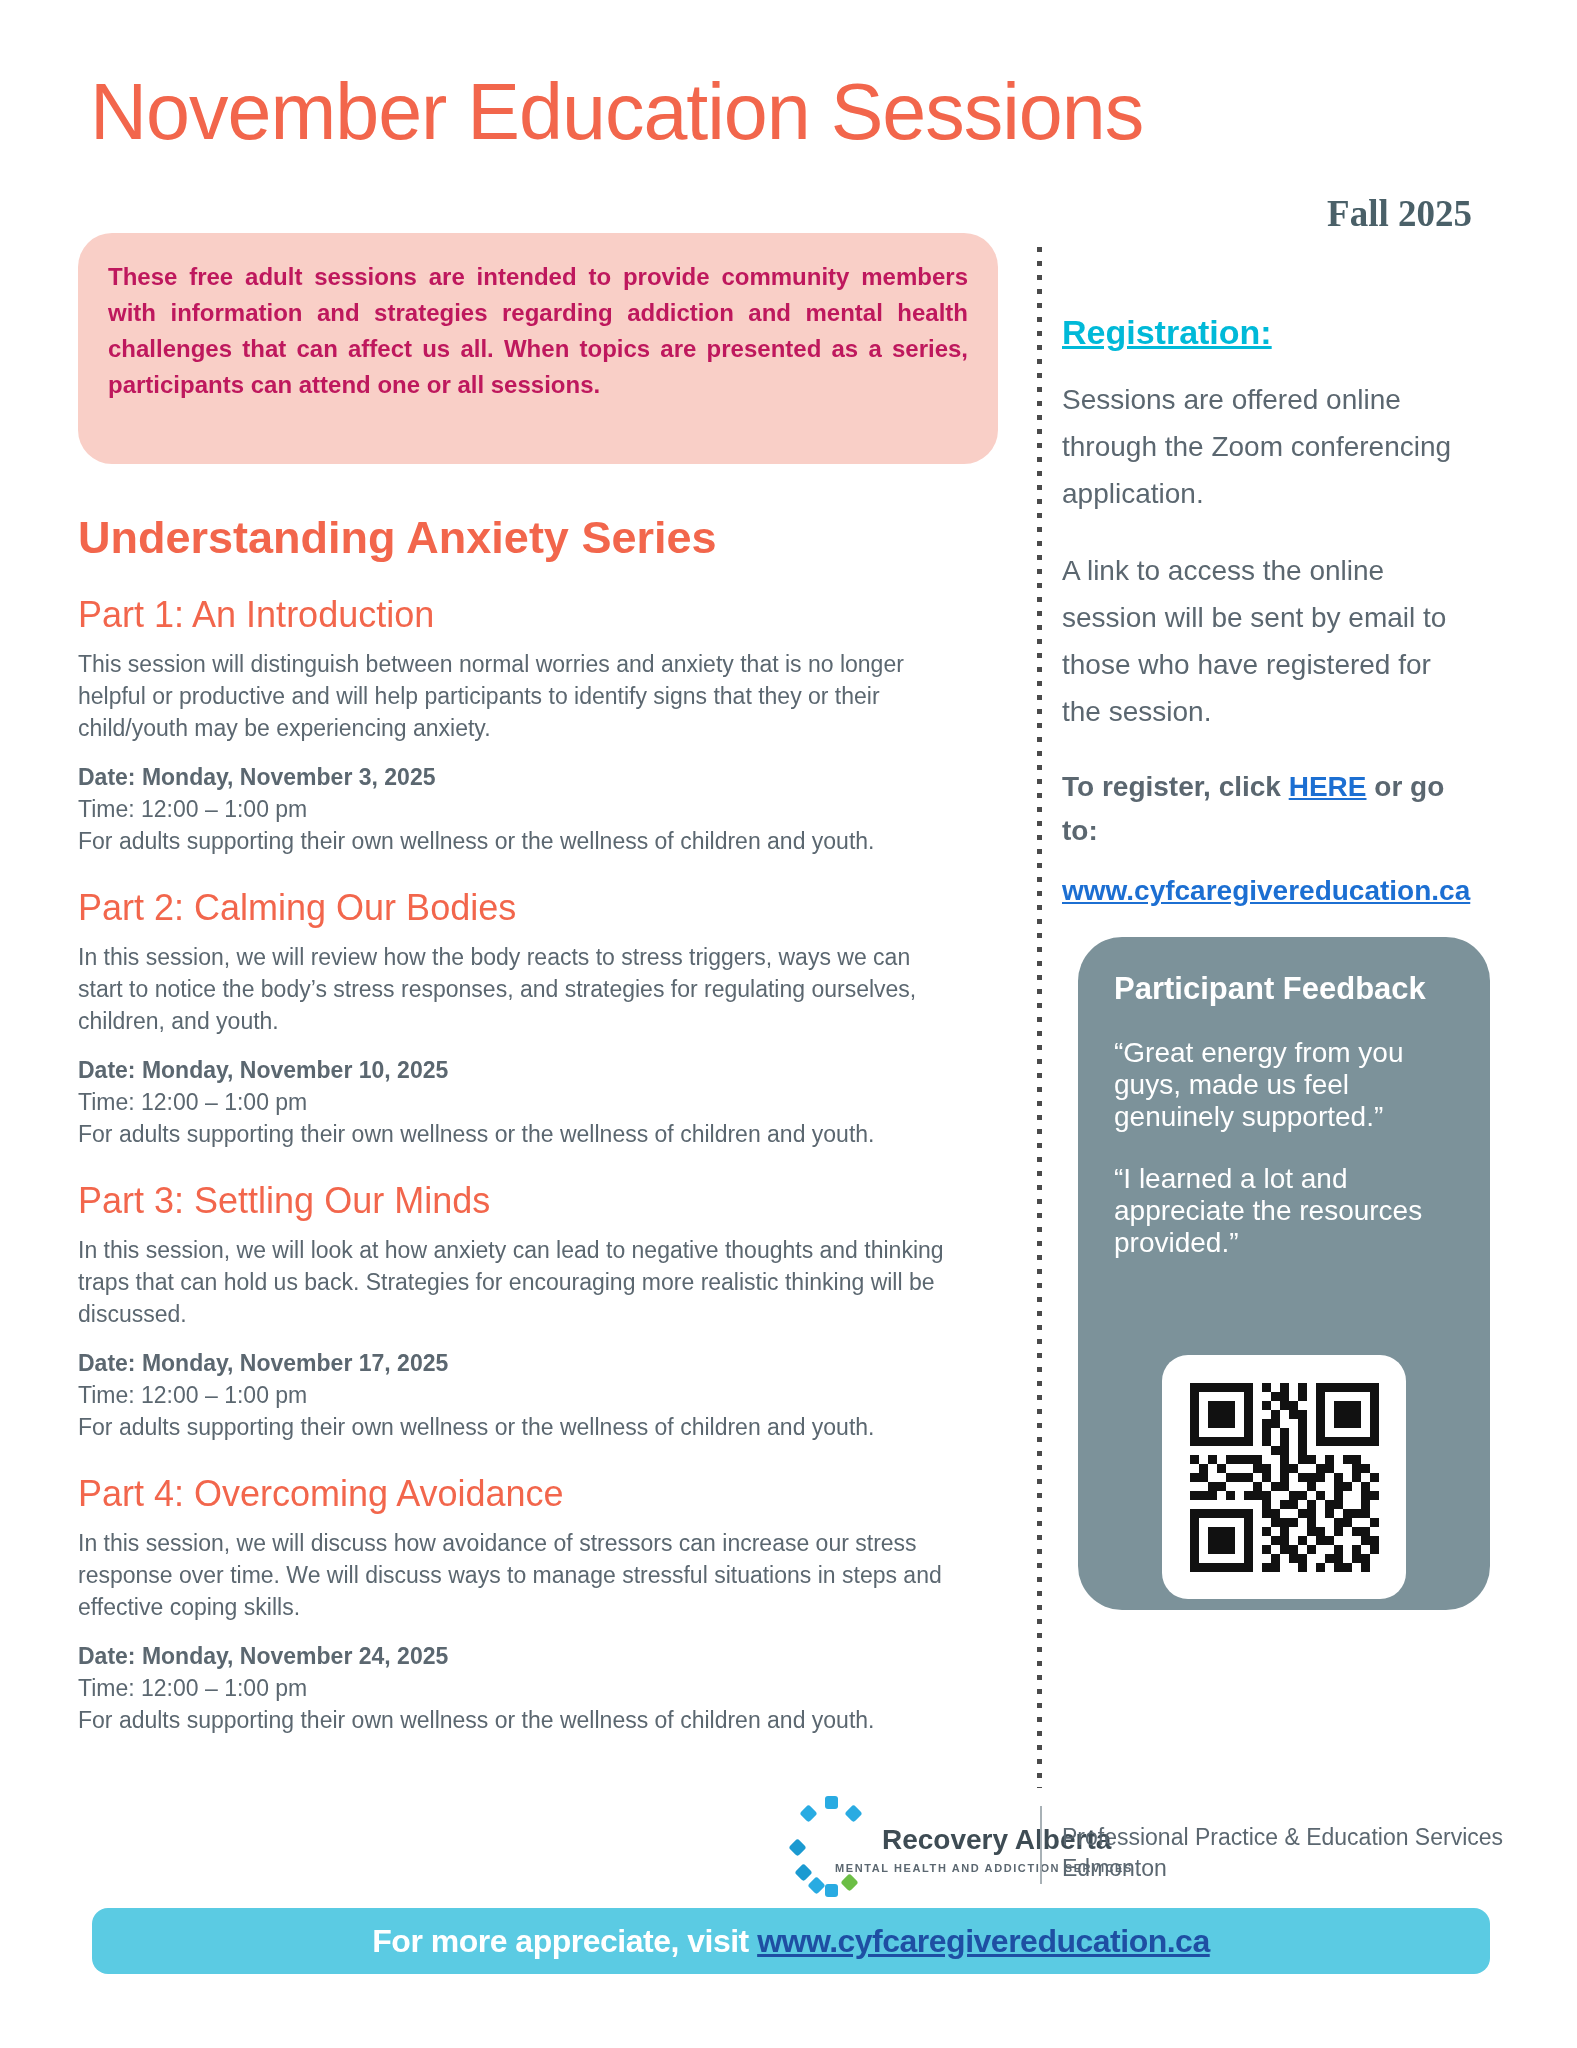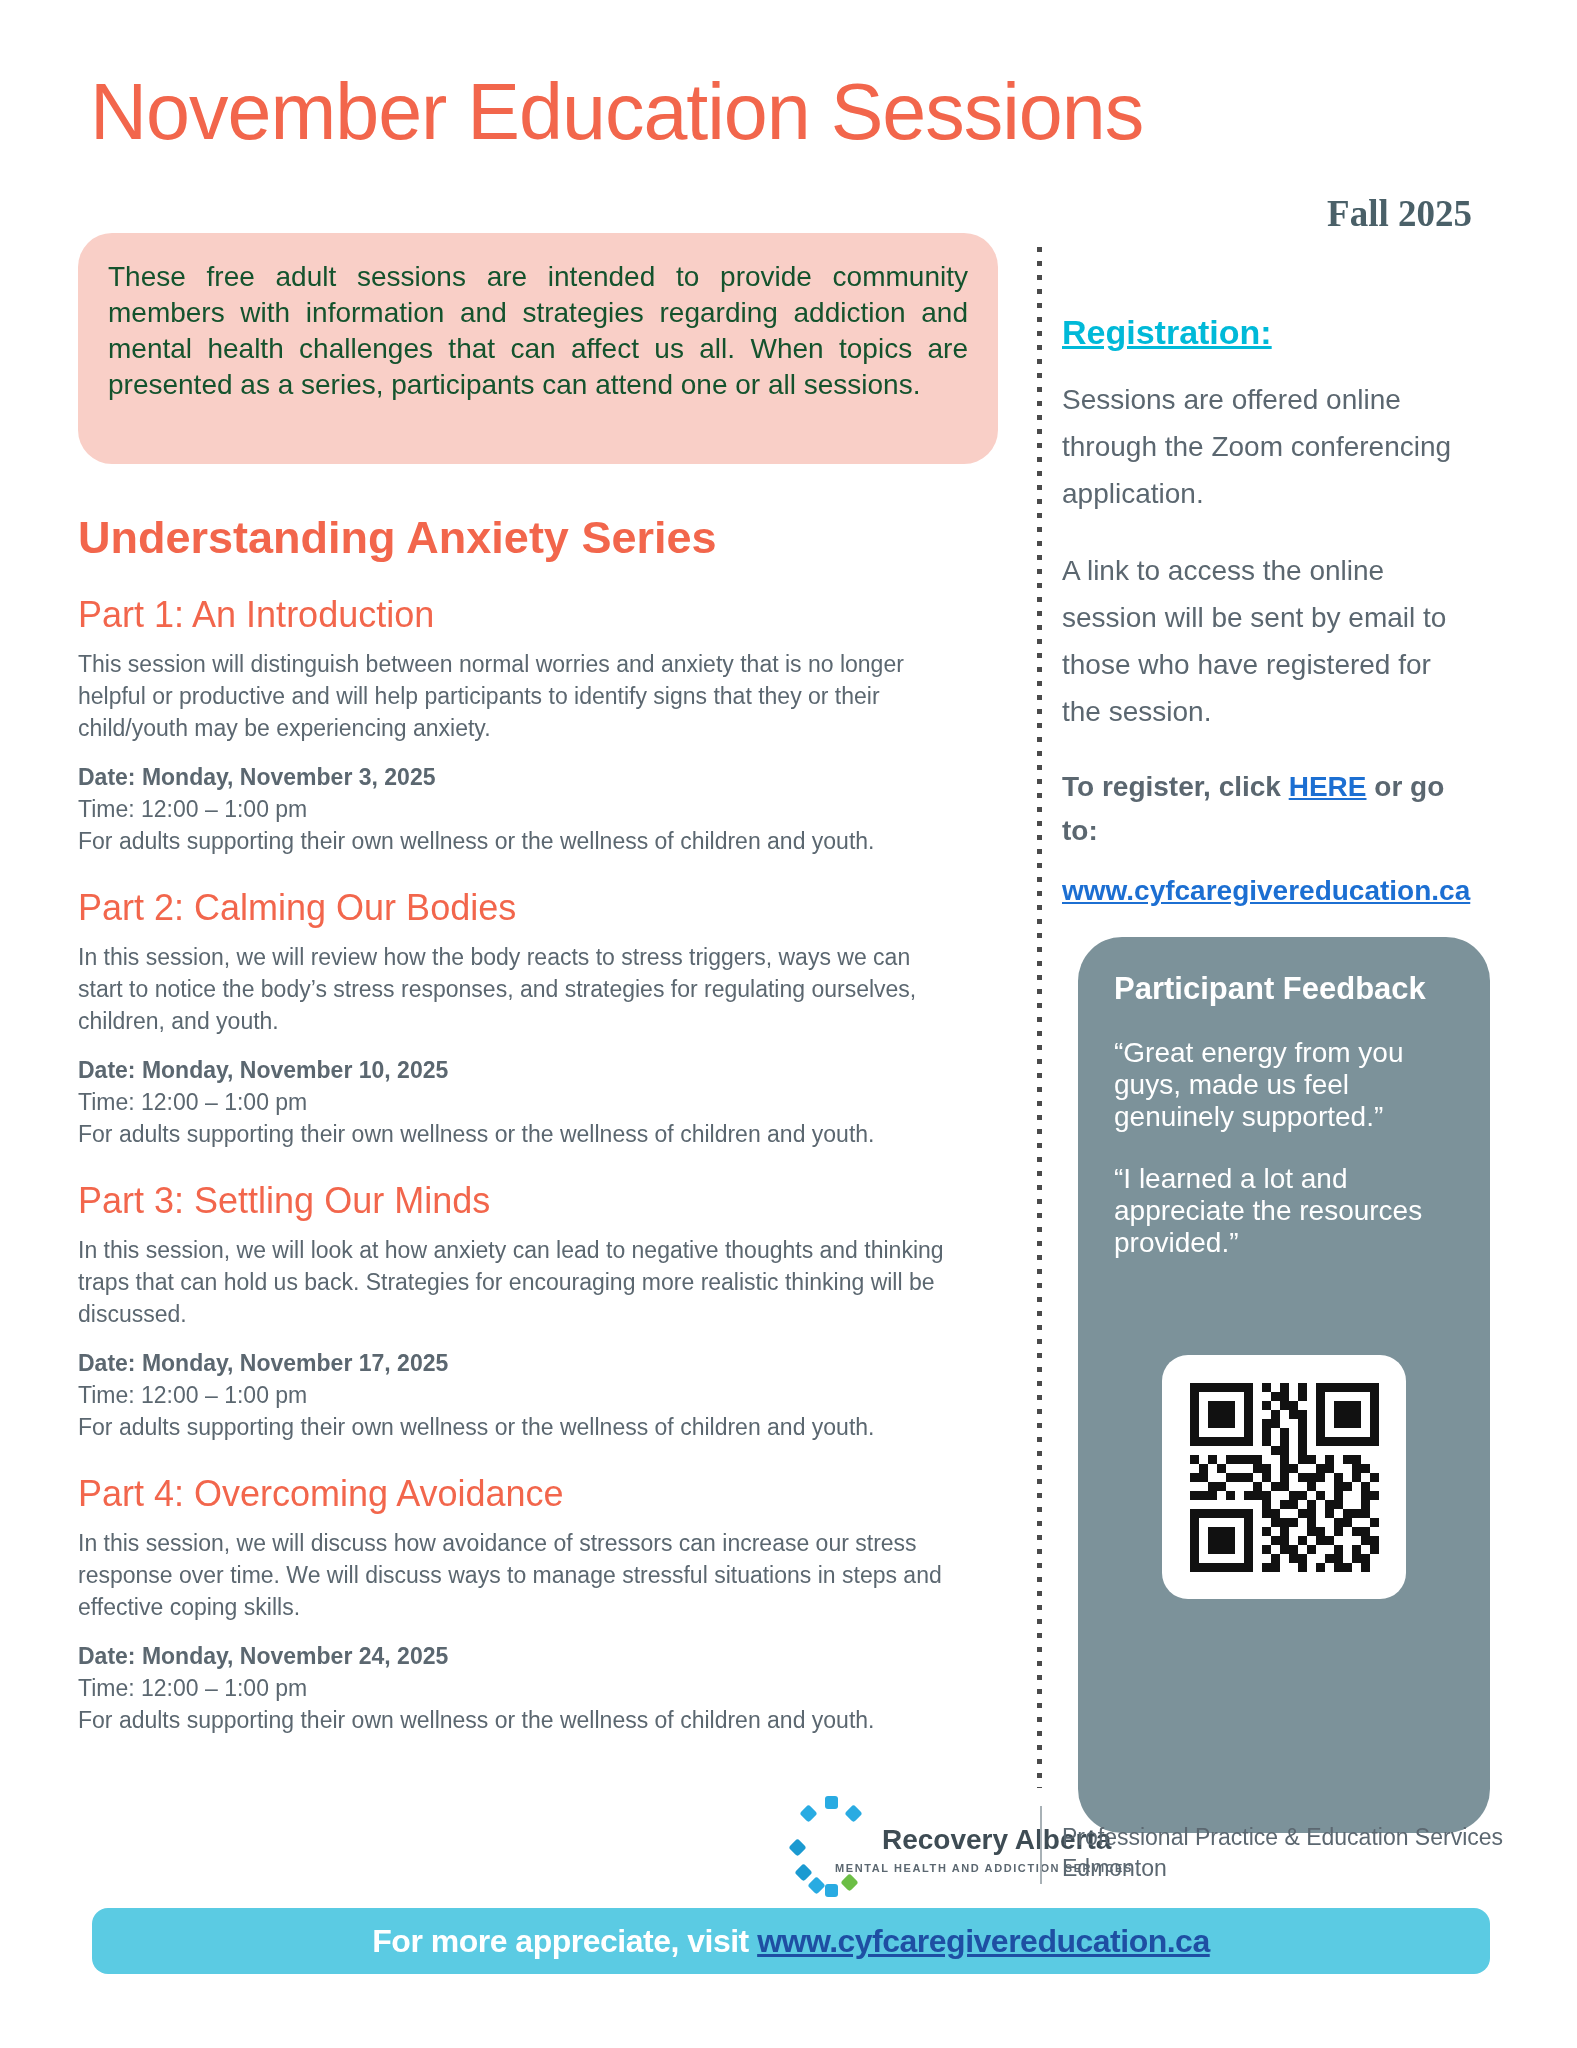--- a/index.html
+++ b/index.html
@@ -16,21 +16,21 @@
   .edition {
     position:absolute; left:1080px; top:192px; width:392px; text-align:right;
     font-family:"Liberation Serif", serif; font-weight:bold; font-size:37px; color:#4A6068;
   }
   
   .intro-box {
     position:absolute; left:78px; top:233px; width:920px; height:231px;
     background:#F9CFC7; border-radius:34px; padding:26px 30px;
   }
   .intro-box p {
-    font-size:28px; line-height:36px; color:#14532d; text-align:justify;
+    font-size:24px; line-height:36px; color:#be185d; text-align:justify;font-weight:bold;
   }
   
   .dotted-divider {
     position:absolute; left:1037px; top:247px; width:5px; height:1541px;
     background:repeating-linear-gradient(to bottom,#4A4A4A 0 5px,transparent 5px 14px);
   }
   
   .left-col { position:absolute; left:78px; top:512px; width:880px; }
   .series-title { font-size:45px; font-weight:bold; color:#F2664C; margin-bottom:14px; }
   .session h3 { font-size:36px; font-weight:400; color:#F2664C; margin:30px 0 12px; }
@@ -40,21 +40,21 @@
   .session .meta .date-line { font-weight:bold; }
   
   .right-col { position:absolute; left:1062px; top:313px; width:405px; }
   .reg-heading { font-size:34px; font-weight:bold; color:#00B9D8; margin-bottom:24px;text-decoration:underline; }
   .right-col p.reg-p { font-size:28px; line-height:47px; color:#5B6770; margin-bottom:30px; }
   .register-line { font-size:28px; line-height:44px; color:#5B6770; font-weight:bold; margin-bottom:22px; }
   .register-line a { color:#1C6FD2; text-decoration:underline; cursor:pointer; }
   .reg-url a { font-size:28px; font-weight:bold; color:#1C6FD2; text-decoration:underline; cursor:pointer; }
   
   .feedback-box {
-    position:absolute; left:1078px; top:937px; width:412px; height:896px;
+    position:absolute; left:1078px; top:937px; width:412px; height:673px;
     background:#7C929A; border-radius:44px; padding:34px 36px;
   }
   .feedback-box h2 { color:#ffffff; font-size:31px; font-weight:bold; margin-bottom:30px; }
   .feedback-box p.quote { color:#ffffff; font-size:28px; line-height:32px; margin-bottom:30px; }
   .qr-card {
     width:244px; height:244px; background:#ffffff; border-radius:26px;
     margin:96px auto 0; display:flex; align-items:center; justify-content:center;
   }
   #qr { display:grid; grid-template-columns:repeat(21,9px); grid-auto-rows:9px; }
   #qr .on { background:#111111; }

